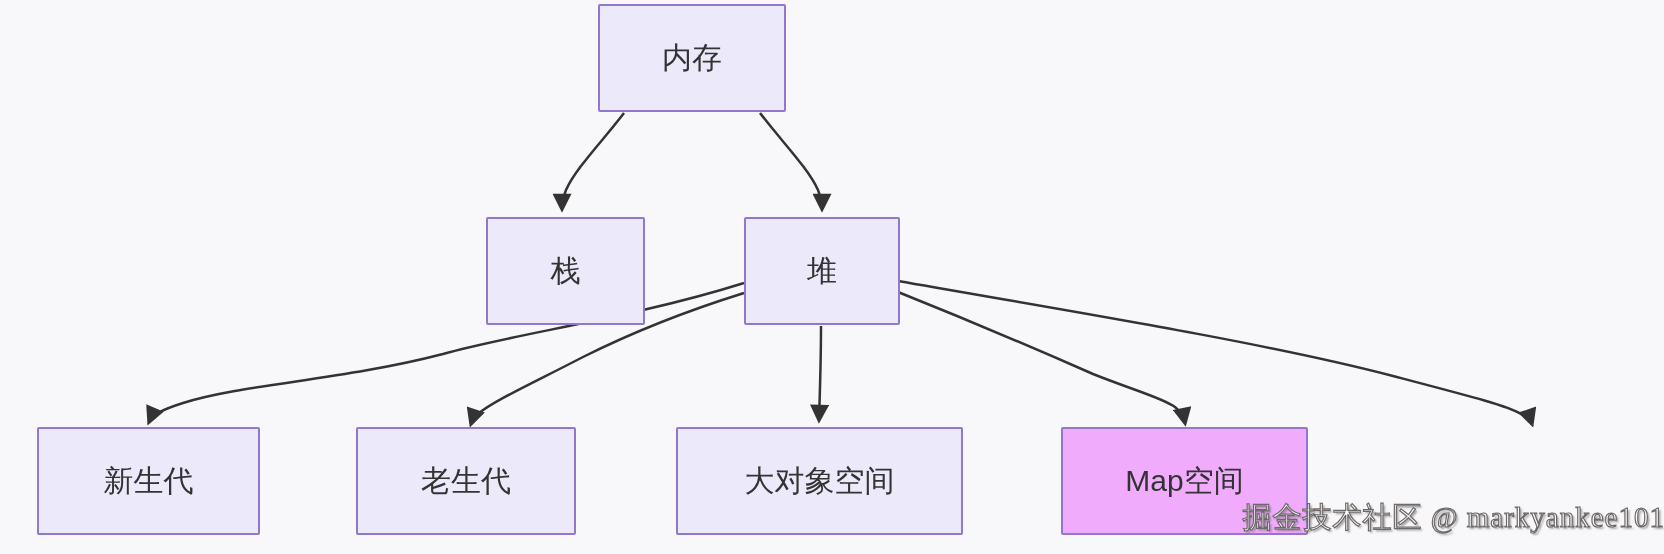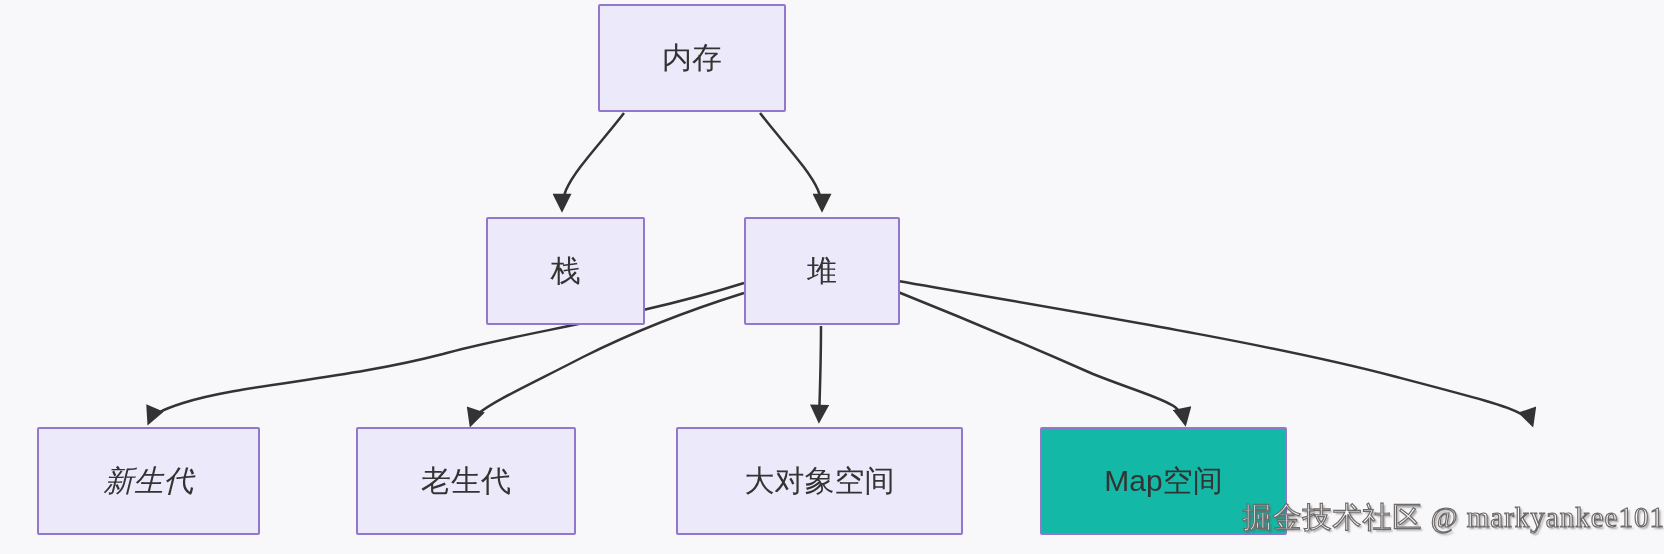--- a/index.html
+++ b/index.html
@@ -75,28 +75,28 @@
 
   <div class="node" style="left: 585px; top: 4px; width: 188px; height: 108px; background: rgb(236, 234, 250); border-color: rgb(146, 119, 205); color: rgb(51, 51, 51);">
       <span>内存</span>
     </div>
   <div class="node" style="left: 473px; top: 217px; width: 159px; height: 108px; background: rgb(236, 234, 250); border-color: rgb(146, 119, 205); color: rgb(51, 51, 51);">
       <span>栈</span>
     </div>
   <div class="node" style="left: 731px; top: 217px; width: 156px; height: 108px; background: rgb(236, 234, 250); border-color: rgb(146, 119, 205); color: rgb(51, 51, 51);">
       <span>堆</span>
     </div>
-  <div class="node" style="left: 24px; top: 427px; width: 223px; height: 108px; background: rgb(236, 234, 250); border-color: rgb(146, 119, 205); color: rgb(51, 51, 51); font-style: italic;">
+  <div class="node" style="left: 24px; top: 427px; width: 223px; height: 108px; background: rgb(236, 234, 250); border-color: rgb(146, 119, 205); color: rgb(51, 51, 51);">
       <span>新生代</span>
     </div>
   <div class="node" style="left: 663px; top: 427px; width: 287px; height: 108px; background: rgb(236, 234, 250); border-color: rgb(146, 119, 205); color: rgb(51, 51, 51);">
       <span>大对象空间</span>
     </div>
   <div class="node" style="left: 343px; top: 427px; width: 220px; height: 108px; background: rgb(236, 234, 250); border-color: rgb(146, 119, 205); color: rgb(51, 51, 51);">
       <span>老生代</span>
     </div>
-  <div class="node" style="left: 1027px; top: 427px; width: 247px; height: 108px; background: #14b8a6; border-color: rgb(146, 119, 205); color: rgb(51, 51, 51); justify-content: center;">
+  <div class="node" style="left: 1048px; top: 427px; width: 247px; height: 108px; background: #f0abfc; border-color: rgb(146, 119, 205); color: rgb(51, 51, 51); justify-content: center;">
       <span>Map空间</span>
     </div>
 
   <div id="watermark">掘金技术社区 @ markyankee101</div>
 
 </div>
 
 </body></html>

